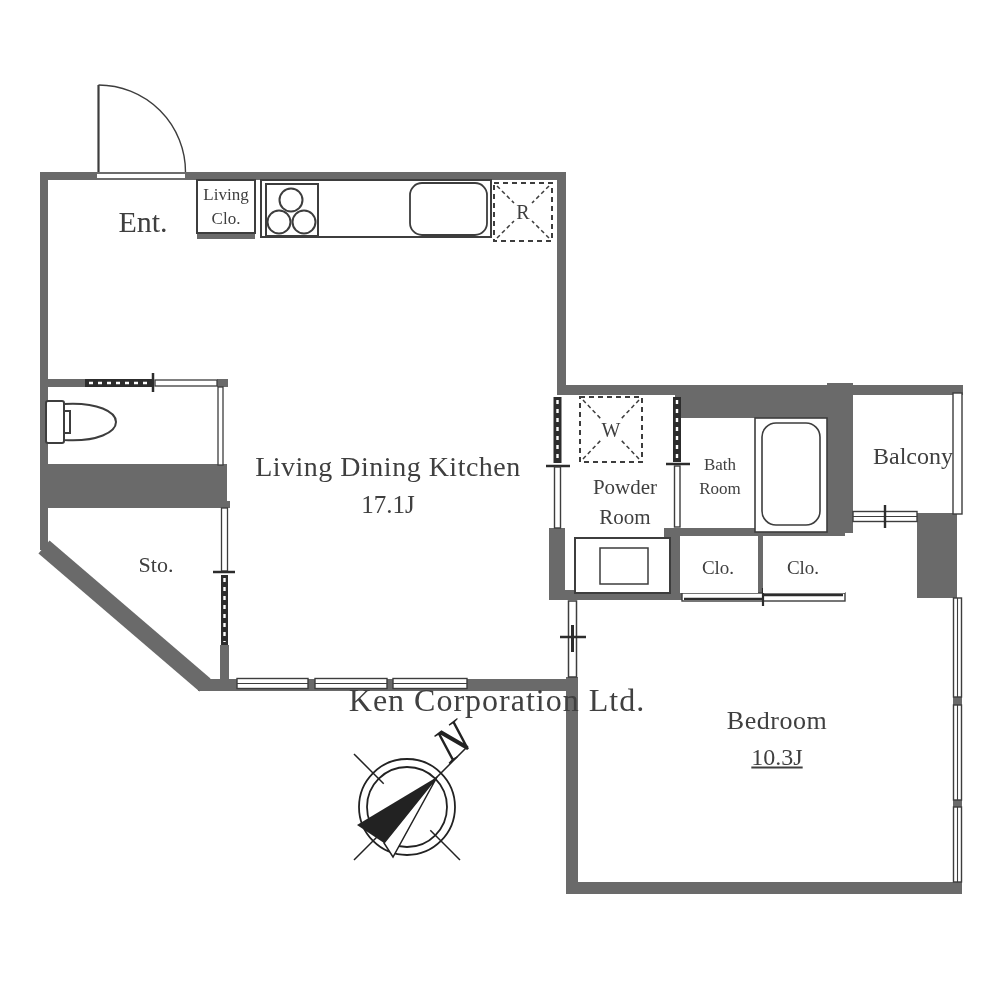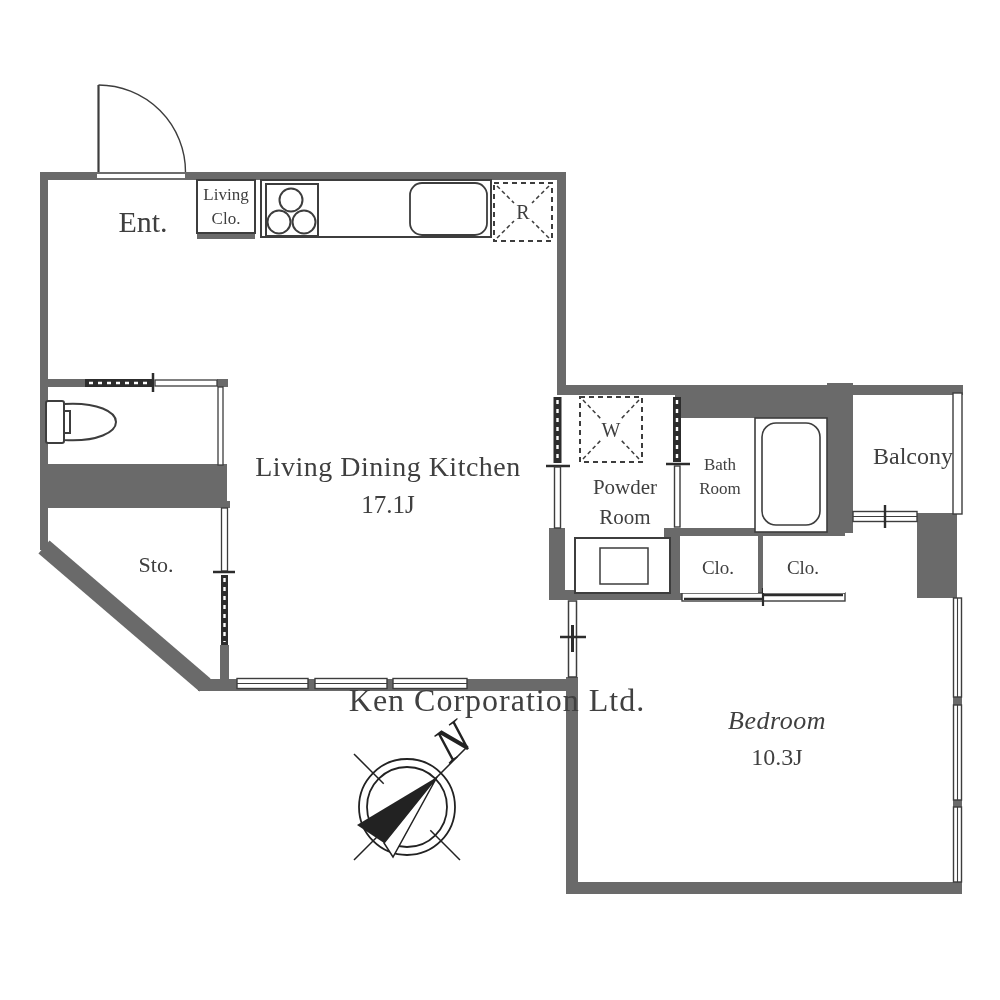--- a/index.html
+++ b/index.html
@@ -17,22 +17,22 @@
   .ent{left:143px;top:222px;font-size:30px;text-align:center;}
   .shoes{left:226px;top:207px;font-size:17px;line-height:21px;}
   .ldk{left:388px;top:467px;font-size:28px;letter-spacing:.5px;}
   .ldk-size{left:388px;top:505px;font-size:25px;}
   .sto{left:156px;top:565px;font-size:22px;}
   .powder{left:625px;top:503px;font-size:21px;line-height:28px;}
   .bath{left:720px;top:477px;font-size:17px;line-height:28px;}
   .balcony{left:904px;top:456px;font-size:24px;margin-left:9px;}
   .clo1{left:718px;top:568px;font-size:19px;}
   .clo2{left:803px;top:568px;font-size:19px;}
-  .bedroom{left:777px;top:721px;font-size:26px;letter-spacing:.5px;font-style:italic;}
-  .bedroom-size{left:777px;top:757px;font-size:24px;}
+  .bedroom{left:777px;top:721px;font-size:26px;letter-spacing:.5px;}
+  .bedroom-size{left:777px;top:757px;font-size:24px;text-decoration:underline;}
   .mark-r{left:523px;top:212px;font-size:20px;}
   .mark-w{left:611px;top:430px;font-size:20px;}
   .watermark{left:497px;top:700px;font-size:32px;color:#404040;letter-spacing:1px;}
   .north{left:452px;top:741px;font-size:48px;font-style:italic;transform:translate(-50%,-50%) rotate(-38deg);color:#222;}
 </style>
 </head>
 <body>
 
 <div class="stage">
 

